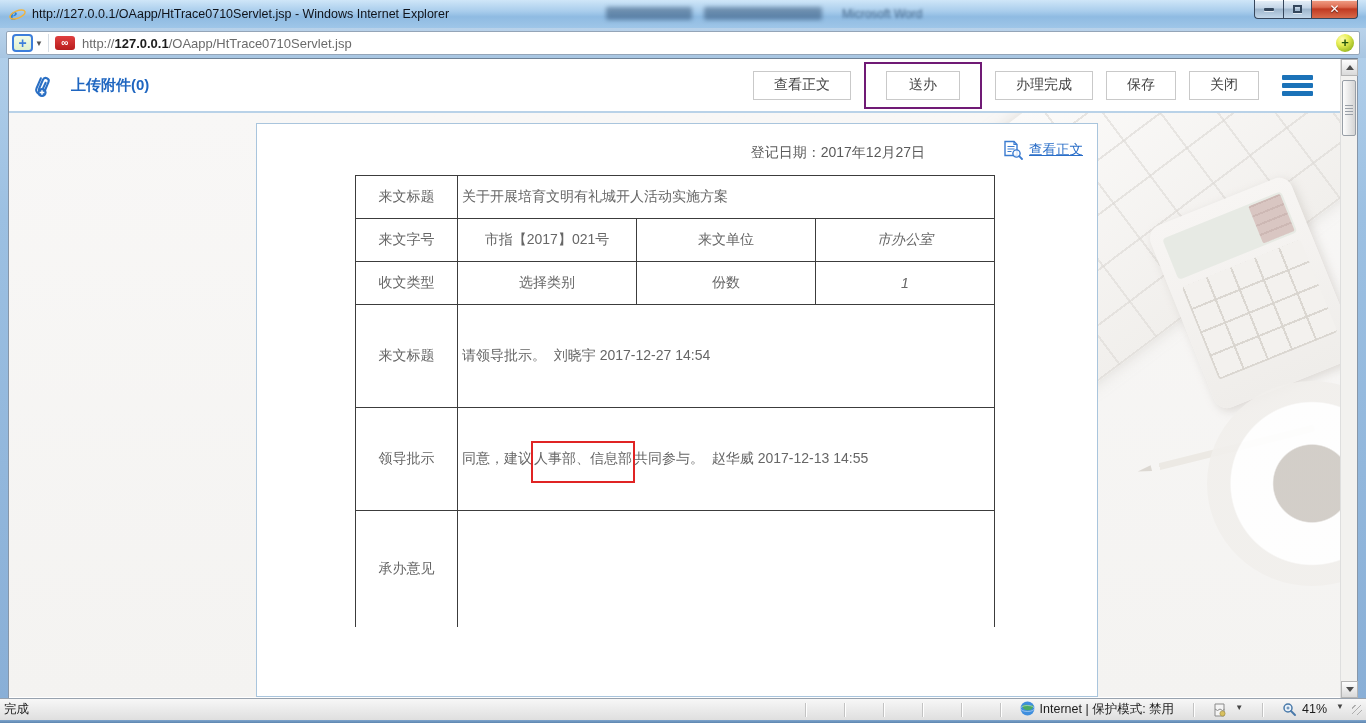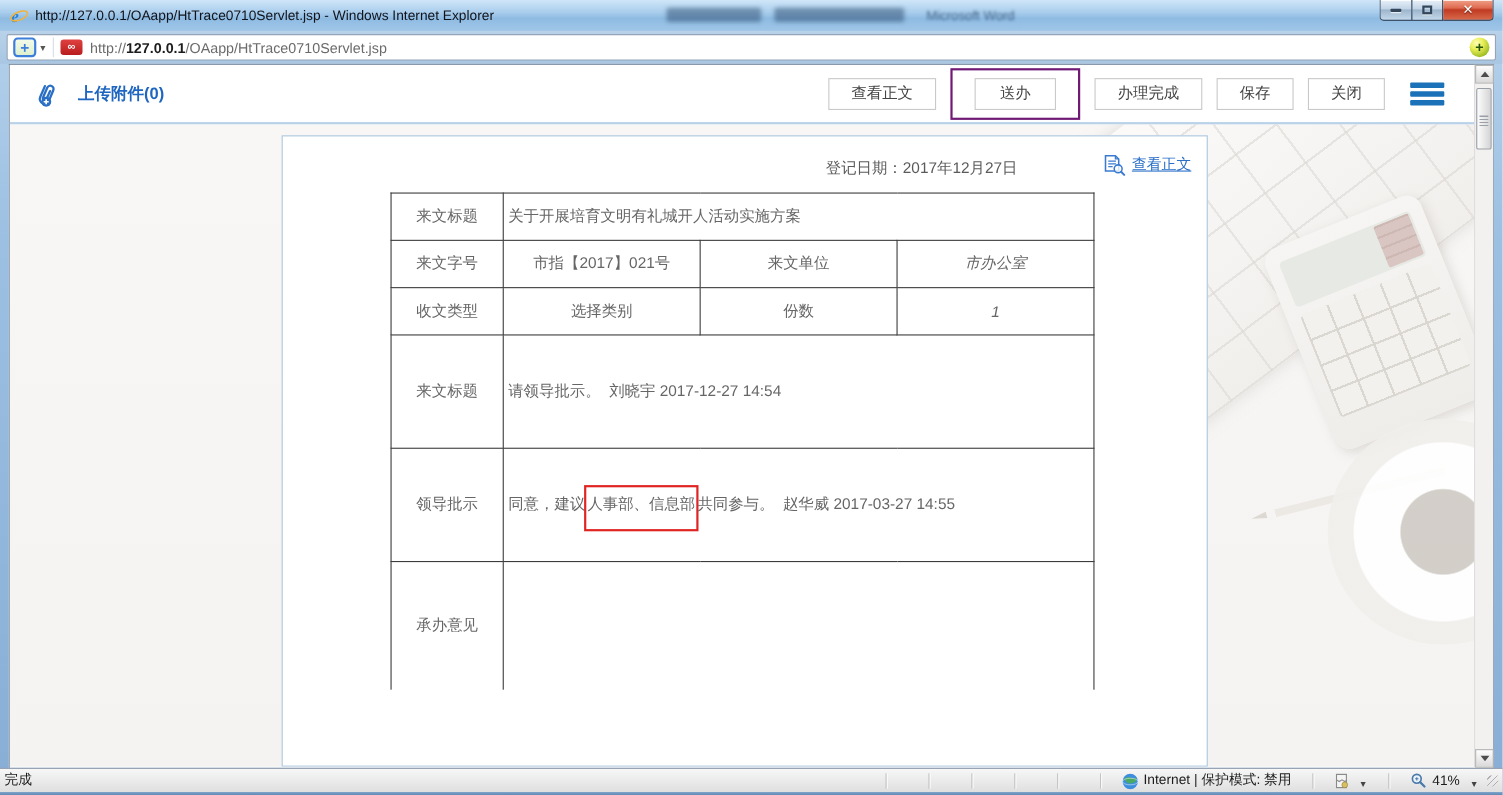--- a/index.html
+++ b/index.html
@@ -121,21 +121,21 @@
   .tri-down { width:0; height:0; border:4px solid transparent; border-top:5px solid #4d4d4d; margin-bottom:-4px; }
   .sc-thumb { position:absolute; left:1px; top:21px; width:14px; height:56px; border:1px solid #979ea6;
     border-radius:2px; background:linear-gradient(90deg,#fdfdfd,#d4d4d4); cursor:grab; }
   .sc-grip { margin:24px auto 0; width:8px; height:10px;
     background:repeating-linear-gradient(0deg,#9aa0a8 0 1px,transparent 1px 3px); }
 
   
   .statusbar { height:22px; background:linear-gradient(180deg,#f7f7f7,#dfdfdf); border-top:1px solid #98a2ae;
     display:flex; align-items:center; font-size:12.5px; color:#1c1c1c; padding:0 4px; position:relative; }
   .sb-sep { width:1px; height:14px; background:#c3c3c3; box-shadow:1px 0 0 #fff; margin:0 19px; }
-  .sb-group { display:flex; align-items:flex-end; gap:5px; }
+  .sb-group { display:flex; align-items:flex-start; gap:5px; }
   .sb-drop { font-size:8px; color:#444; margin-left:4px; }
   .sb-spacer { flex:1; }
   .bottom-frame { height:3px; background:linear-gradient(180deg,#7fa5cc,#5d85b0); }
   .grip { width:10px; height:10px; margin-left:8px;
     background:repeating-linear-gradient(135deg,transparent 0 2px,#aeaeae 2px 3px,transparent 3px 4px); }
 </style>
 </head>
 <body>
 
 <div class="titlebar">
@@ -241,21 +241,21 @@
           <td class="c2 ctr">选择类别</td>
           <td class="c3 ctr">份数</td>
           <td class="c4 ctr">1</td>
         </tr>
         <tr class="bigr">
           <td class="lab">来文标题</td>
           <td colspan="3">请领导批示。  刘晓宇 2017-12-27 14:54</td>
         </tr>
         <tr class="bigr">
           <td class="lab">领导批示</td>
-          <td colspan="3"><span>同意，建议</span><span class="hl-box">人事部、信息部</span><span>共同参与。  赵华威 2017-03-27 14:55</span></td>
+          <td colspan="3"><span>同意，建议</span><span class="hl-box">人事部、信息部</span><span>共同参与。  赵华威 2017-12-13 14:55</span></td>
         </tr>
         <tr class="lastr">
           <td class="lab">承办意见</td>
           <td colspan="3"></td>
         </tr>
       </tbody>
         </table>
     </div>
   </div>
 

